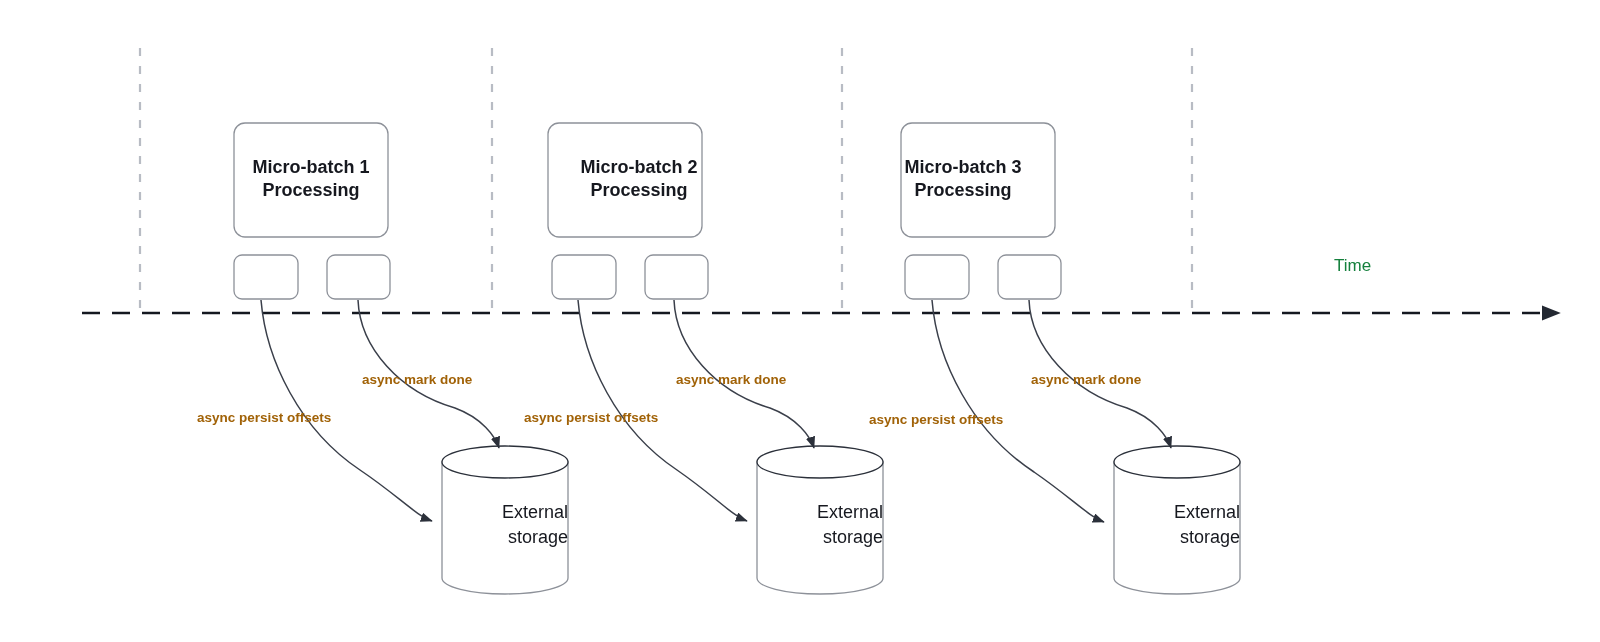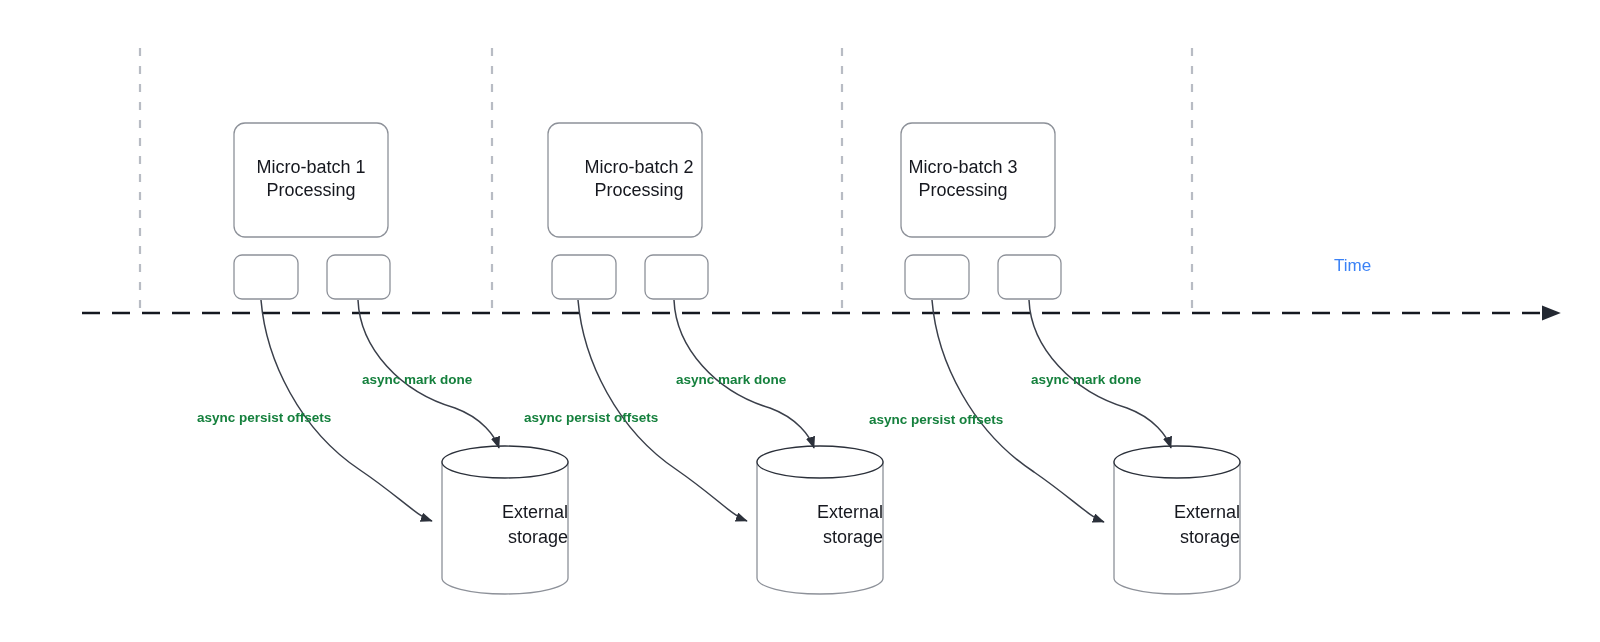--- a/index.html
+++ b/index.html
@@ -24,33 +24,34 @@
   }
   .box-label {
     position: absolute;
     text-align: center;
     color: #16181f;
     font-size: 18px;
     line-height: 23px;
     font-family: "Liberation Sans", sans-serif;
     white-space: pre;
     pointer-events: none;
+    font-weight: bold;
   }
   .edge-label {
     position: absolute;
-    color: #15803d;
+    color: #a16207;
     font-size: 13.5px;
     font-weight: bold;
     font-family: "Liberation Sans", sans-serif;
     white-space: nowrap;
     line-height: 16px;
   }
   .time-label {
     position: absolute;
-    color: #3b82f6;
+    color: #15803d;
     font-size: 17px;
     font-family: "Liberation Sans", sans-serif;
     white-space: nowrap;
   }
   .cyl-label {
     position: absolute;
     text-align: right;
     color: #16181f;
     font-size: 18px;
     line-height: 25px;

